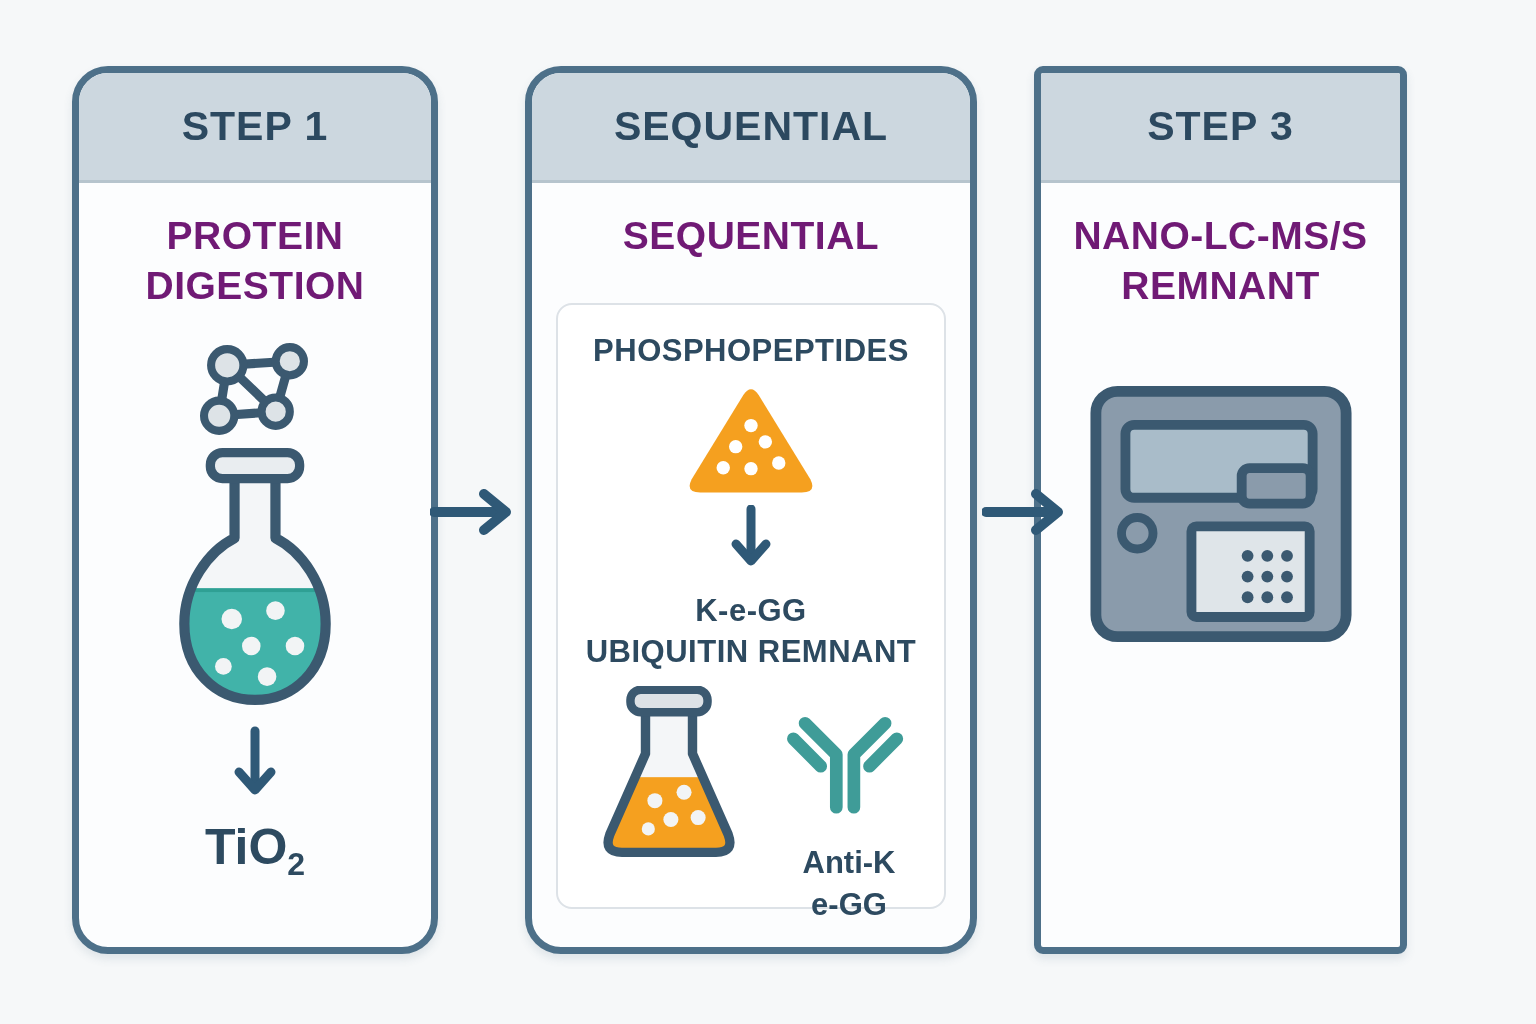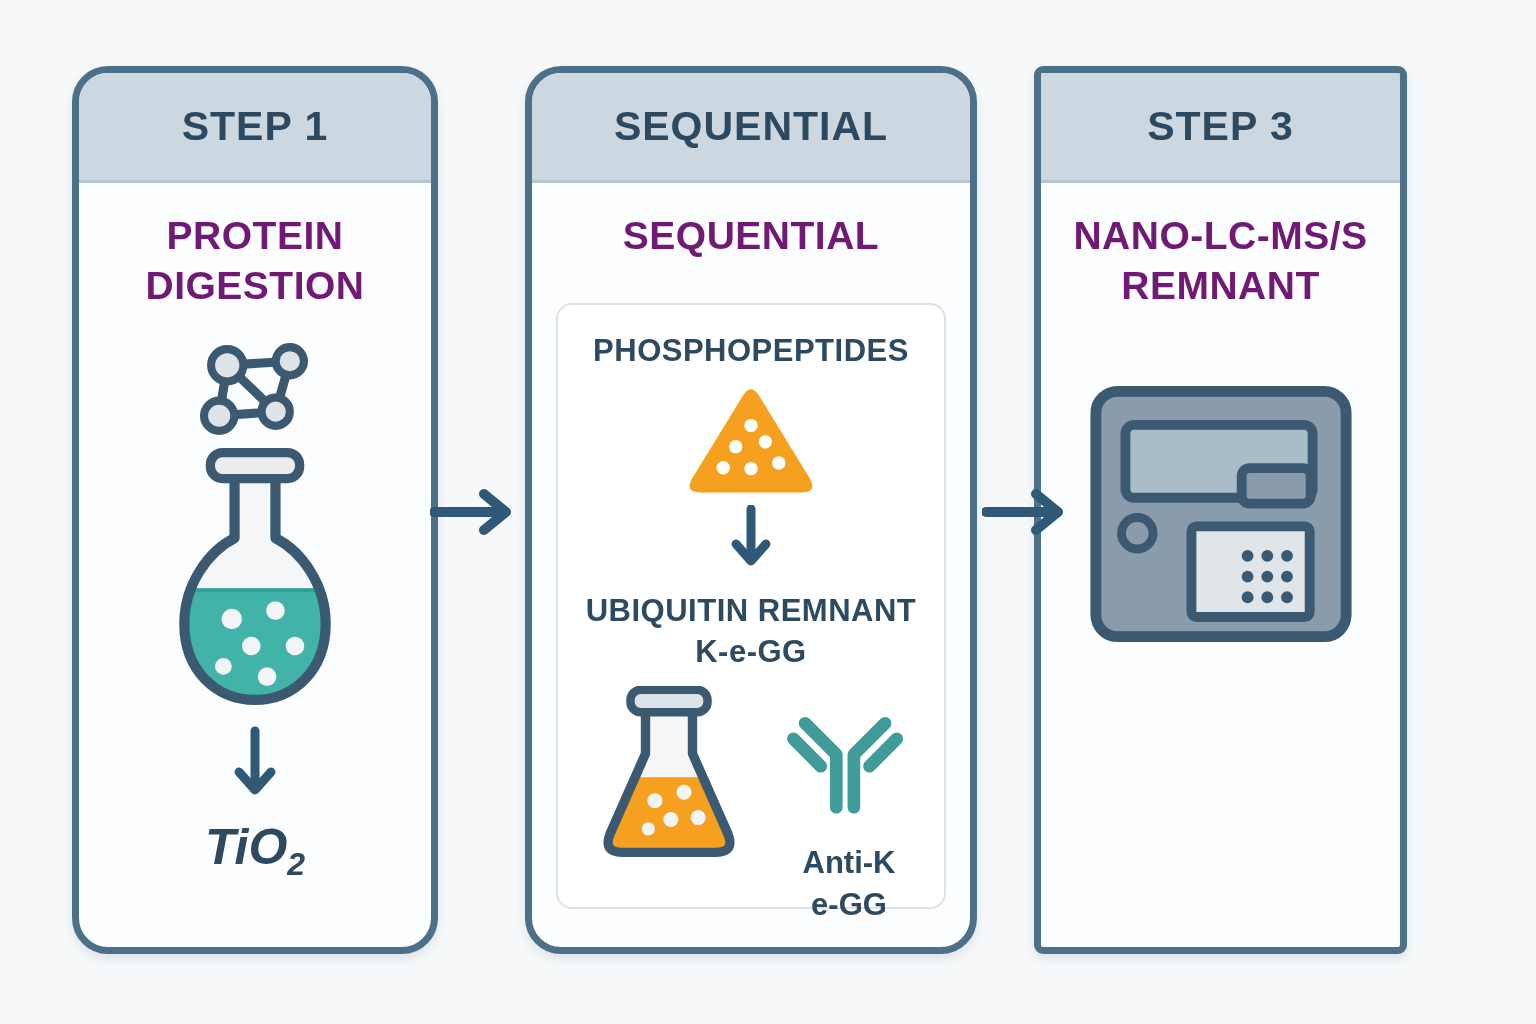--- a/index.html
+++ b/index.html
@@ -59,21 +59,20 @@
 
   
   #molecule-wrap { margin-top: 26px; }
   #flask1-wrap   { margin-top: 4px; }
   #arrow-down-1  { margin-top: 14px; }
   .tio2 {
     margin-top: 8px;
     font-size: 50px;
     font-weight: bold;
     color: #2d4a60;
-    font-style: italic;
   }
   .tio2 sub { font-size: 32px; }
 
   
   .inner-card {
     margin-top: 42px;
     width: 390px;
     height: 606px;
     background: #ffffff;
     border: 2px solid #dde2e7;
@@ -208,22 +207,22 @@
       <div class="icon-block" id="arrow-down-2">
         <svg width="40" height="74" viewBox="0 0 40 74">
           <g stroke="#2f5977" stroke-width="9" stroke-linecap="round" stroke-linejoin="round" fill="none">
             <line x1="20" y1="4" x2="20" y2="52"></line>
             <polyline points="5,39 20,56 35,39"></polyline>
           </g>
         </svg>
       </div>
 
       <div class="card-label" id="ubiquitin-label">
+        <div>K-e-GG</div>
         <div>UBIQUITIN REMNANT</div>
-        <div>K-e-GG</div>
       </div>
 
       <div class="card-row">
         <div class="icon-block">
           <svg width="160" height="188" viewBox="0 0 170 200">
             <defs>
               <clipPath id="erlen-clip">
                 <path d="M60,26 L60,72 L22,158 Q15,177 35,177 L135,177 Q155,177 148,158 L110,72 L110,26 Z"></path>
               </clipPath>
             </defs>

